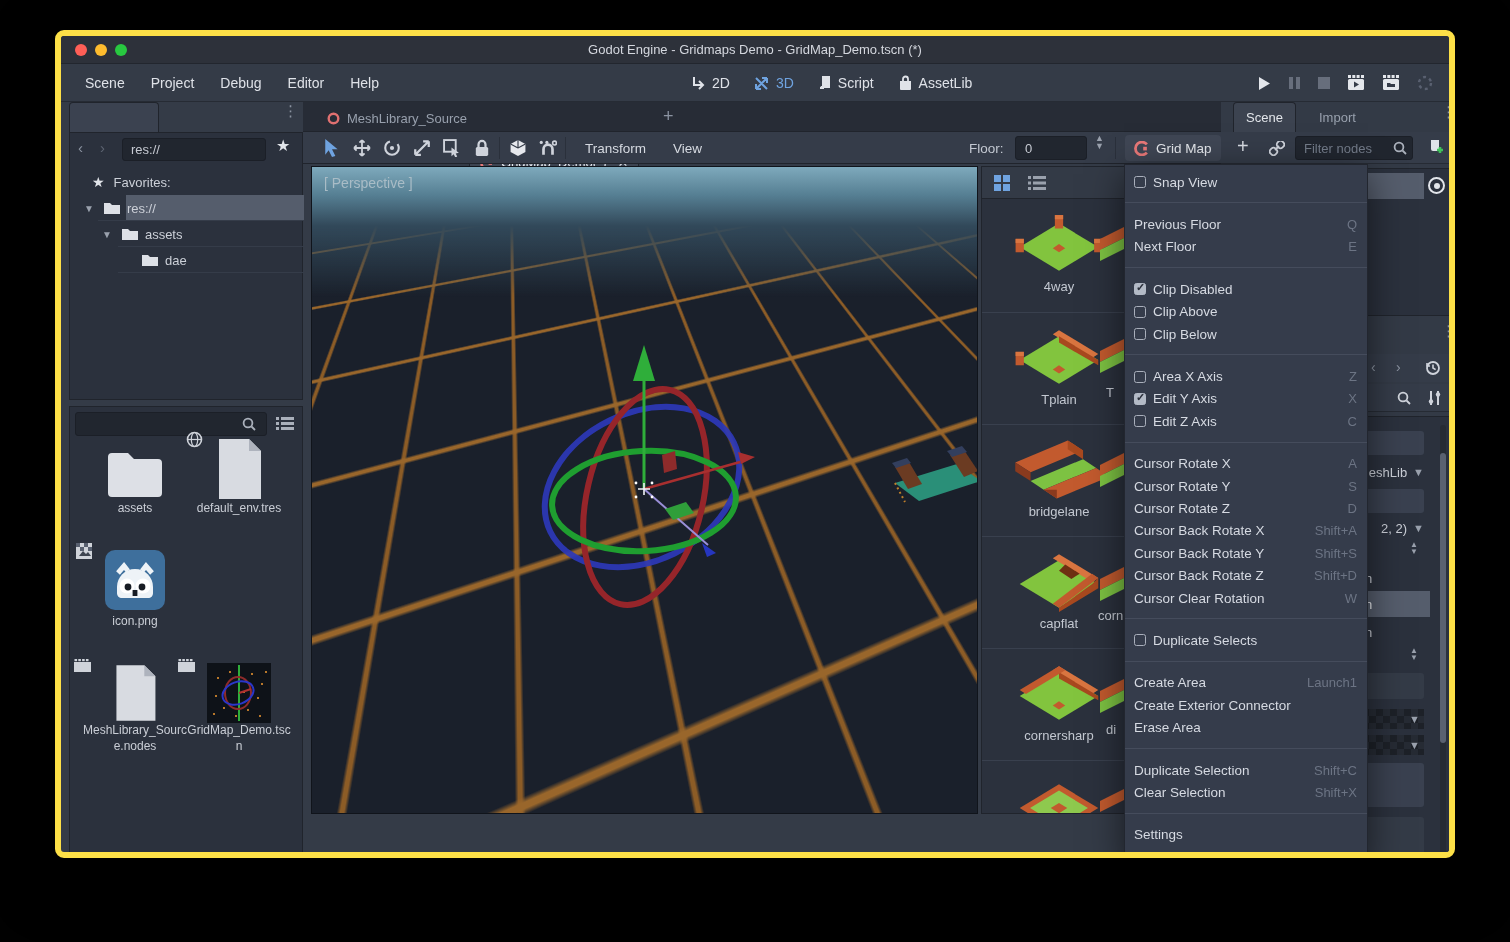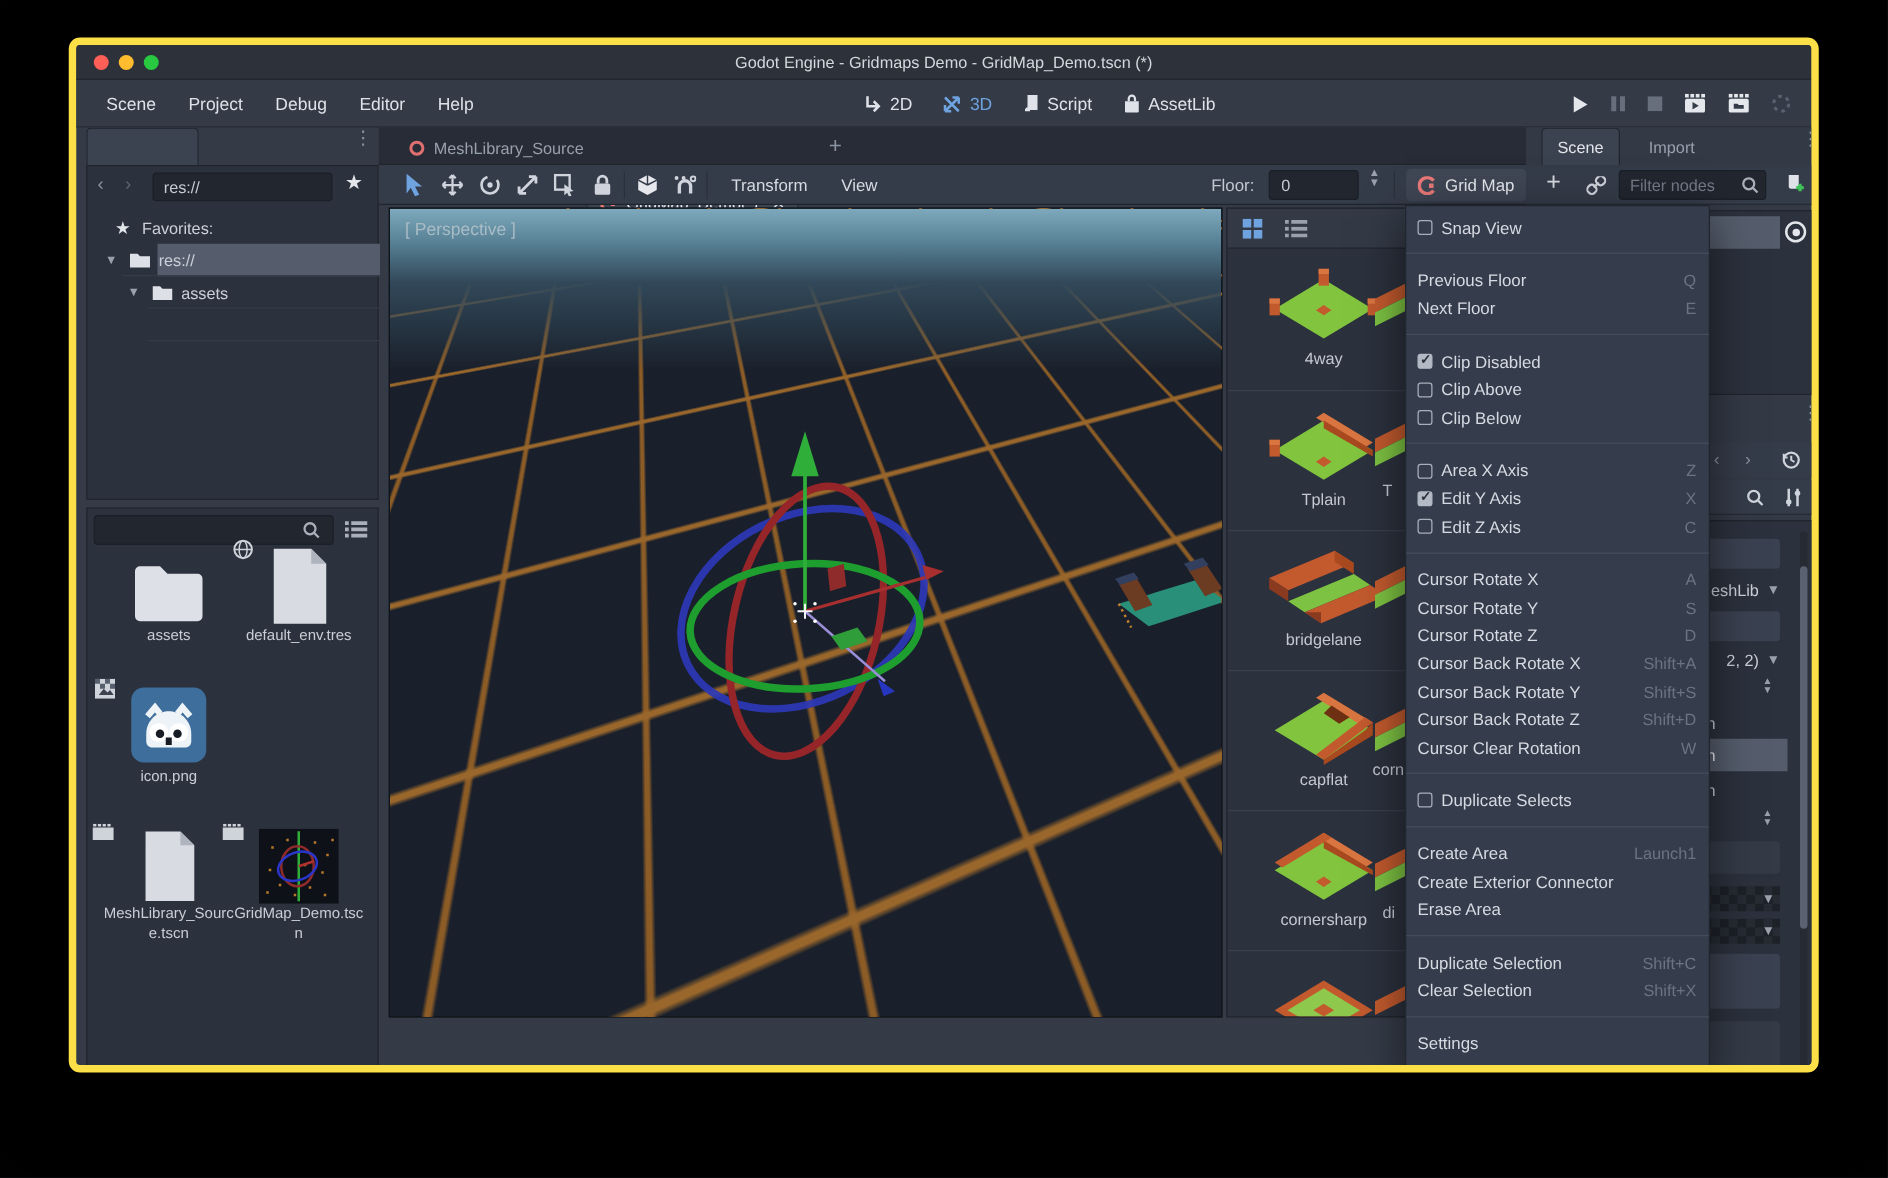--- a/index.html
+++ b/index.html
@@ -178,20 +178,26 @@
           </svg>
       <span style="margin-left:7px;position:relative;">res://</span>
     </div>
     <div class="treerow" style="top:88px;">
       <span style="margin-left:32px;color:#9aa1ad;font-size:10px;">▼</span>
       <svg width="16" height="13" viewBox="0 0 16 13" style="margin-left:10px;">
             <path d="M0 1h6l2 2h8v9H0z" fill="#dde0e6"></path>
           </svg>
       <span style="margin-left:7px;">assets</span>
     </div>
+    <div class="treerow" style="top:114px;">
+      <svg width="16" height="13" viewBox="0 0 16 13" style="margin-left:72px;">
+            <path d="M0 1h6l2 2h8v9H0z" fill="#dde0e6"></path>
+          </svg>
+      <span style="margin-left:7px;">dae</span>
+    </div>
     <div class="sepline" style="left:28px;top:87px;width:206px;"></div>
     <div class="sepline" style="left:48px;top:113px;width:186px;"></div>
     <div class="sepline" style="left:48px;top:139px;width:186px;"></div>
   </div>
 
   <div class="abs panel" style="left:8px;top:370px;width:234px;height:452px;">
     <input class="abs inputbox" style="left: 5px; top: 5px; width: 192px; height: 24px; padding: 0px 26px 0px 8px;">
     <svg class="abs" style="left:172px;top:10px;" width="14" height="14" viewBox="0 0 14 14">
           <circle cx="6" cy="6" r="4.4" stroke="#aab0bb" stroke-width="1.8" fill="none"></circle>
           <path d="M9.5 9.5L13 13" stroke="#aab0bb" stroke-width="1.8"></path>
@@ -251,21 +257,21 @@
             <path d="M8 2h30l12 12v48H8z" fill="#d8dbe1"></path>
             <path d="M38 2l12 12H38z" fill="#aeb3bd"></path>
           </svg>
       <svg class="abs" style="left:-6px;top:-4px;" width="17" height="13" viewBox="0 0 17 13">
             <rect y="3" width="17" height="10" fill="#cfd3da"></rect>
             <rect x="0.5" y="0" width="2.6" height="2.2" fill="#cfd3da"></rect>
             <rect x="4.3" y="0" width="2.6" height="2.2" fill="#cfd3da"></rect>
             <rect x="8.1" y="0" width="2.6" height="2.2" fill="#cfd3da"></rect>
             <rect x="11.9" y="0" width="2.6" height="2.2" fill="#cfd3da"></rect>
           </svg>
-      <div class="filelabel">MeshLibrary_Source.tscn</div>
+      <div class="filelabel">MeshLibrary_Source.nodes</div>
     </div>
     <div class="abs" style="left:114px;top:256px;width:110px;">
       <svg width="64" height="60" viewBox="0 0 64 60" style="display:block;margin:0 auto;">
         <rect width="64" height="60" fill="#0e1218"></rect>
         <g fill="#b8772a">
               <rect x="6" y="50" width="2" height="2"></rect>
               <rect x="16" y="44" width="2" height="2"></rect>
               <rect x="28" y="52" width="2" height="2"></rect>
               <rect x="40" y="46" width="2" height="2"></rect>
               <rect x="52" y="52" width="2" height="2"></rect>

